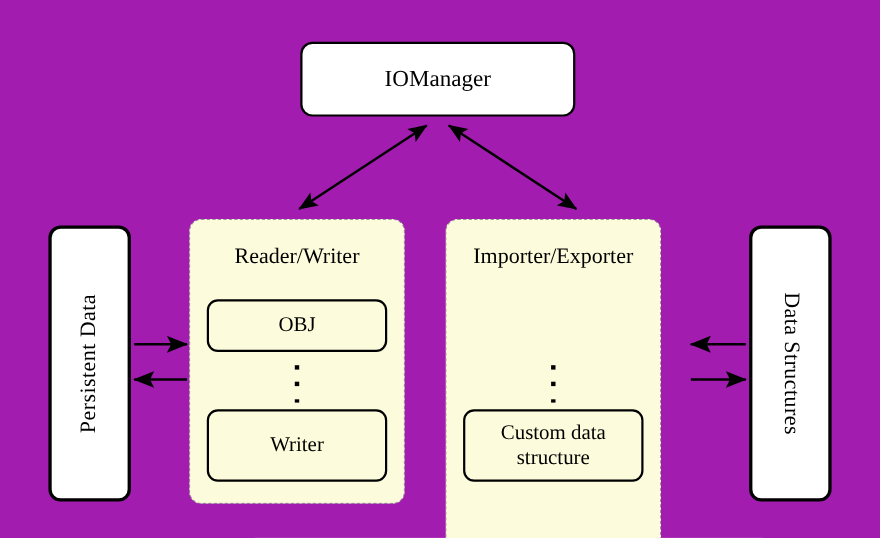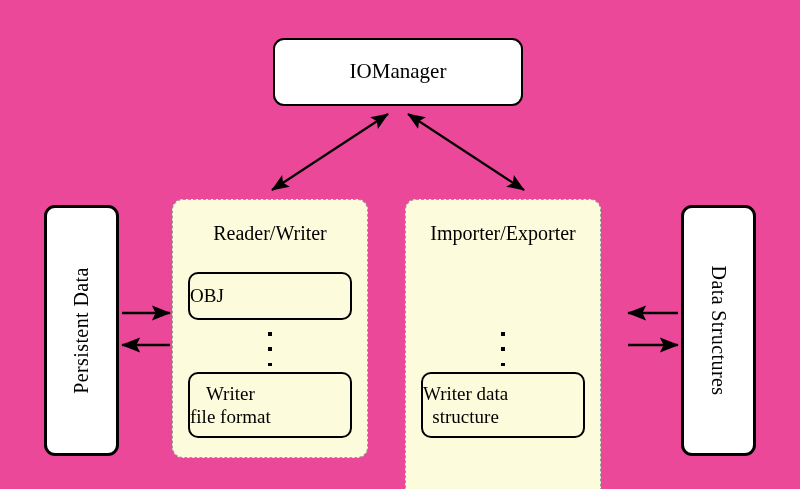--- a/index.html
+++ b/index.html
@@ -4,21 +4,21 @@
 <style>
   html, body {
     margin: 0;
     padding: 0;
     background: #ffffff;
   }
   #canvas {
     position: relative;
     width: 800px;
     height: 489px;
-    background: #ec4899;
+    background: #a21caf;
     overflow: hidden;
     font-family: "Liberation Serif", "DejaVu Serif", serif;
     color: #000000;
   }
 
   
   .node {
     position: absolute;
     box-sizing: border-box;
     display: flex;
@@ -104,20 +104,21 @@
   }
 
   
   .item {
     position: absolute;
     box-sizing: border-box;
     left: 15px;
     right: 15px;
     display: flex;
     align-items: center;
+    justify-content: center;
     text-align: center;
     border: 2.8px solid #000000;
     border-radius: 10px;
     background: #fcfbdb;
     font-size: 19px;
     line-height: 1.22;
   }
   .item.first { top: 72px; height: 48px; }
   .item.last  { top: 172px; height: 66px; }
 
@@ -176,38 +177,37 @@
 
     <div class="vdots">
       <i></i>
       <i></i>
       <i></i>
     </div>
 
     <div class="item last">
       <span>
         <span>Writer</span><br>
-        <span>file format</span>
       </span>
     </div>
   </div>
 
   <div class="group" id="group-importer-exporter">
     <div class="group-title">Importer/Exporter</div>
 
 
     <div class="vdots">
       <i></i>
       <i></i>
       <i></i>
     </div>
 
     <div class="item last">
       <span>
-        <span>Writer data</span><br>
+        <span>Custom data</span><br>
         <span>structure</span>
       </span>
     </div>
   </div>
 
   <svg id="arrows" viewBox="0 0 800 489">
     <defs>
       <marker id="ah" markerWidth="9" markerHeight="9" refX="7.6" refY="3.2" orient="auto" markerUnits="strokeWidth">
         <path d="M0,0 L8,3.2 L0,6.4 L1.6,3.2 Z" fill="#000000"></path>
       </marker>

